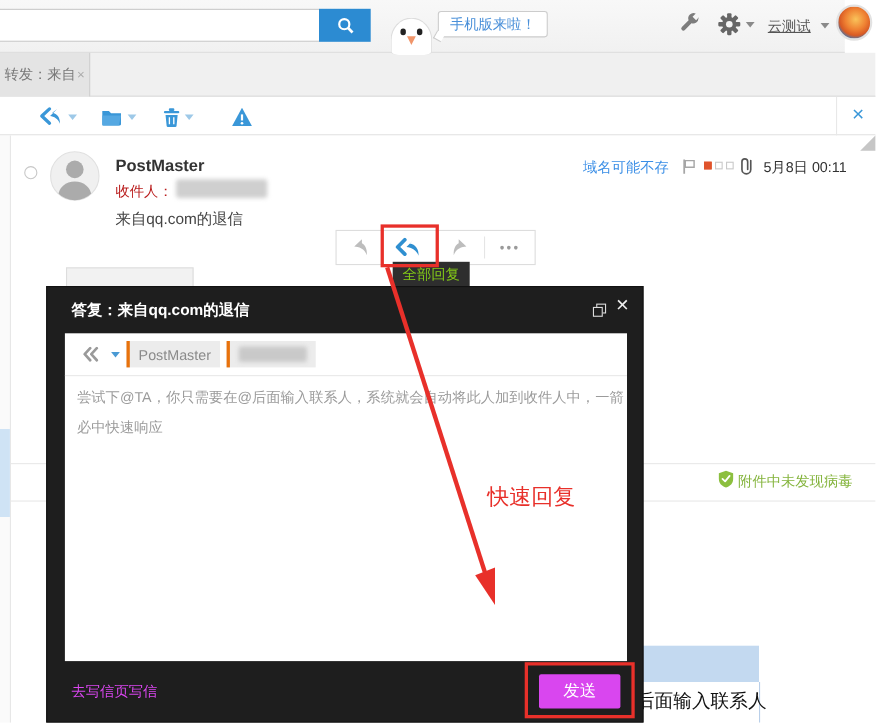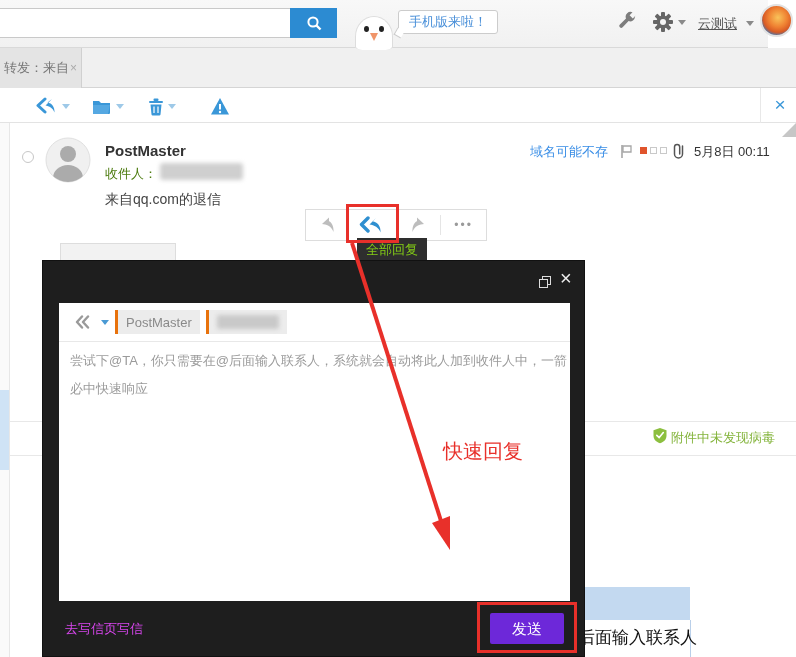--- a/index.html
+++ b/index.html
@@ -56,21 +56,21 @@
 
   
   #content-bg { left:0; top:123px; width:796px; height:534px; background:#fff; z-index:0; }
   #left-rail { left:0; top:123px; width:10px; height:534px; background:#fafafa; border-right:1px solid #e7e7e7; z-index:1;}
   #left-blue { left:0; top:390px; width:9px; height:80px; background:#cfe3f5; z-index:1; }
   #fold { right:0; top:123px; width:0; height:0; border-bottom:14px solid #c6c6c6; border-left:14px solid transparent; z-index:1;}
 
   #radio { left:22px; top:151px; width:12px; height:12px; border:1px solid #c7c7c7; border-radius:50%; background:#fff; z-index:1; cursor:pointer;}
   #sender-avatar { left:45px; top:137px; z-index:1; }
   #sender-name { left:105px; top:142px; font-size:15px; font-weight:bold; color:#333; z-index:1;}
-  #to-label { left:105px; top:165px; font-size:13px; color:#4d7c0f; z-index:1;text-align:right;}
+  #to-label { left:105px; top:165px; font-size:13px; color:#b91c1c; z-index:1;text-align:right;}
   .blur-pill { background:#cfcfcf; border-radius:3px; filter:blur(2px); }
   #to-blur { left:160px; top:163px; width:83px; height:17px; z-index:1; }
   #subject { left:105px; top:191px; font-size:14px; color:#444; z-index:1;}
   #view-related { left:530px; top:143px; font-size:13px; color:#3a8ee6; cursor:pointer; z-index:1;}
   #flag { left:620px; top:144px; z-index:1; cursor:pointer;}
   #squares { left:640px; top:147px; display:flex; gap:3px; z-index:1; cursor:pointer;}
   #squares i { width:7px; height:7px; display:block; border:1px solid #c9c9c9; background:#fff; }
   #squares i.on { background:#e0542c; border-color:#e0542c; }
   #clip { left:671px; top:142px; z-index:1;}
   #mail-date { left:694px; top:143px; font-size:13px; color:#333; z-index:1;}
@@ -103,21 +103,21 @@
   #dlg-close { position:absolute; left:517px; top:6px; color:#eee; font-size:20px; cursor:pointer; }
   #dlg-panel { position:absolute; left:16px; top:42px; width:511px; height:298px; background:#fff; }
   #dlg-rcpt-row { position:absolute; left:0; top:0; width:511px; height:39px; border-bottom:1px solid #e8e8e8;
     display:flex; align-items:center; padding-left:16px; gap:6px; }
   .tag { height:24px; background:#ececec; border-left:3px solid #e8720c; display:flex; align-items:center;
     padding:0 8px; color:#8a8a8a; font-size:13px; }
   .tag .blur-inner { width:62px; height:14px; background:#c9c9c9; border-radius:2px; filter:blur(2px); }
   #dlg-body-text { position:absolute; left:11px; top:44px; width:500px; color:#9b9b9b;
     font-size:13px; line-height:28px; }
   #dlg-footer-link { position:absolute; left:22px; top:359px; color:#d946ef; font-size:13px; cursor:pointer; }
-  #send-btn { position:absolute; left:447px; top:352px; width:74px; height:31px; background:#6d28d9;
+  #send-btn { position:absolute; left:447px; top:352px; width:74px; height:31px; background:#d946ef;
     color:#fff; font-size:15px; text-align:center; line-height:31px; border-radius:2px; cursor:pointer; }
 
   
   .ann-rect { position:absolute; border:3px solid #e8302a; z-index:40; }
   #ann-rect-reply { left:346px; top:204px; width:53px; height:39px; }
   #ann-rect-send { left:477px; top:602px; width:100px; height:51px; }
   #ann-label { left:443px; top:438px; color:#e8302a; font-size:20px; z-index:40; }
   #ann-arrow { left:0; top:0; width:796px; height:657px; z-index:39; pointer-events:none; }
 </style>
 </head>
@@ -281,20 +281,21 @@
     <path d="M8 1 L14.5 3.2 V8.5 C14.5 12.5 11.8 15 8 16.2 C4.2 15 1.5 12.5 1.5 8.5 V3.2 Z" fill="#8cbf3f"></path>
     <path d="M4.8 8.3 L7.2 10.6 L11.3 5.6" fill="none" stroke="#fff" stroke-width="1.6" stroke-linecap="round" stroke-linejoin="round"></path>
   </svg>
 </div>
 <div id="attach-text" class="abs">附件中未发现病毒</div>
 <div id="blue-band" class="abs"></div>
 <div id="band-rightbox" class="abs"></div>
 <div id="bg-partial-text" class="abs">后面输入联系人</div>
 
 <div id="dialog" class="abs">
+  <div id="dlg-title">答复：来自qq.com的退信</div>
   <div id="dlg-restore">
     <span class="b"></span>
       <span class="f"></span>
   </div>
   <div id="dlg-close">×</div>
   <div id="dlg-panel">
     <div id="dlg-rcpt-row">
       <svg width="20" height="14" viewBox="0 0 20 14">
         <path d="M7 1.5 L2 7 L7 12.5" fill="none" stroke="#9a9a9a" stroke-width="2.4" stroke-linecap="round" stroke-linejoin="round"></path>
         <path d="M13 1.5 L8 7 L13 12.5" fill="none" stroke="#9a9a9a" stroke-width="2.4" stroke-linecap="round" stroke-linejoin="round"></path>

